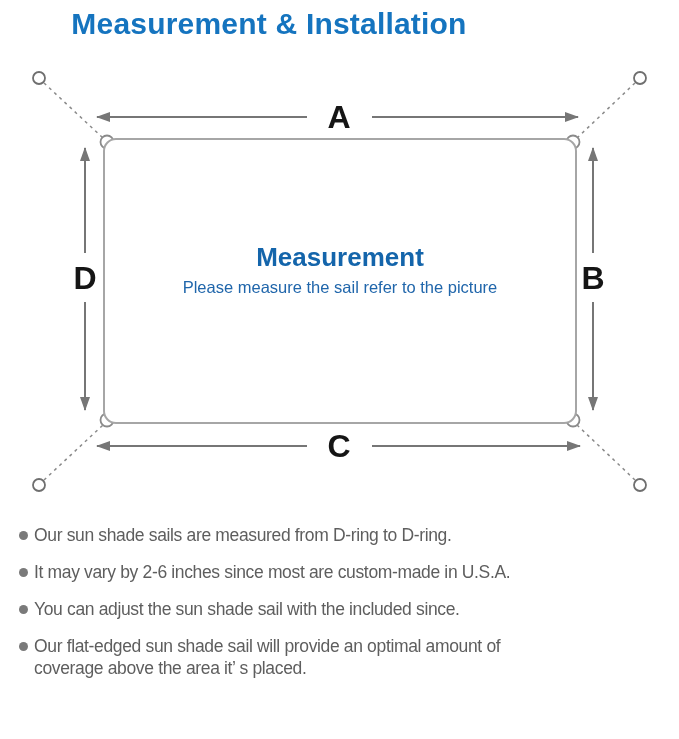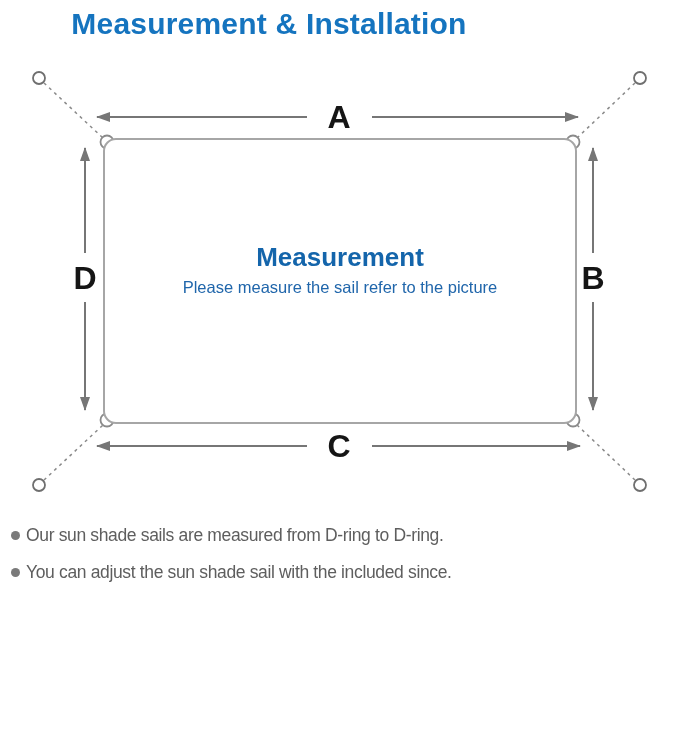--- a/index.html
+++ b/index.html
@@ -45,21 +45,21 @@
     font-weight: 700;
     fill: #1465ab;
   }
   .center-note {
     font-family: "Liberation Sans", sans-serif;
     font-size: 16.5px;
     fill: #2066ab;
   }
   .notes {
     list-style: none;
-    margin: 16px 0 0 8px;
+    margin: 16px 0 0 16px;
     padding: 0 19px 0 0;
   }
   .notes li {
     position: relative;
     padding-left: 18px;
     margin-bottom: 15px;
     font-size: 17.5px;
     letter-spacing: -0.35px;
     line-height: 22px;
     color: #5e5e5e;
@@ -125,17 +125,25 @@
     <text x="340" y="245" text-anchor="middle" class="center-note">Please measure the sail refer to the picture</text>
   </svg>
 
   <ul class="notes">
     <li>
       <span class="dot"></span>
       <span>Our sun shade sails are measured from D-ring to D-ring.</span>
     </li>
     <li>
       <span class="dot"></span>
+      <span>It may vary by 2-6 inches since most are custom-made in U.S.A.</span>
+    </li>
+    <li>
+      <span class="dot"></span>
       <span>You can adjust the sun shade sail with the included since.</span>
+    </li>
+    <li>
+      <span class="dot"></span>
+      <span>Our flat-edged sun shade sail will provide an optimal amount of coverage above the area it’ s placed.</span>
     </li>
   </ul>
 
 </div>
 
 </body></html>

